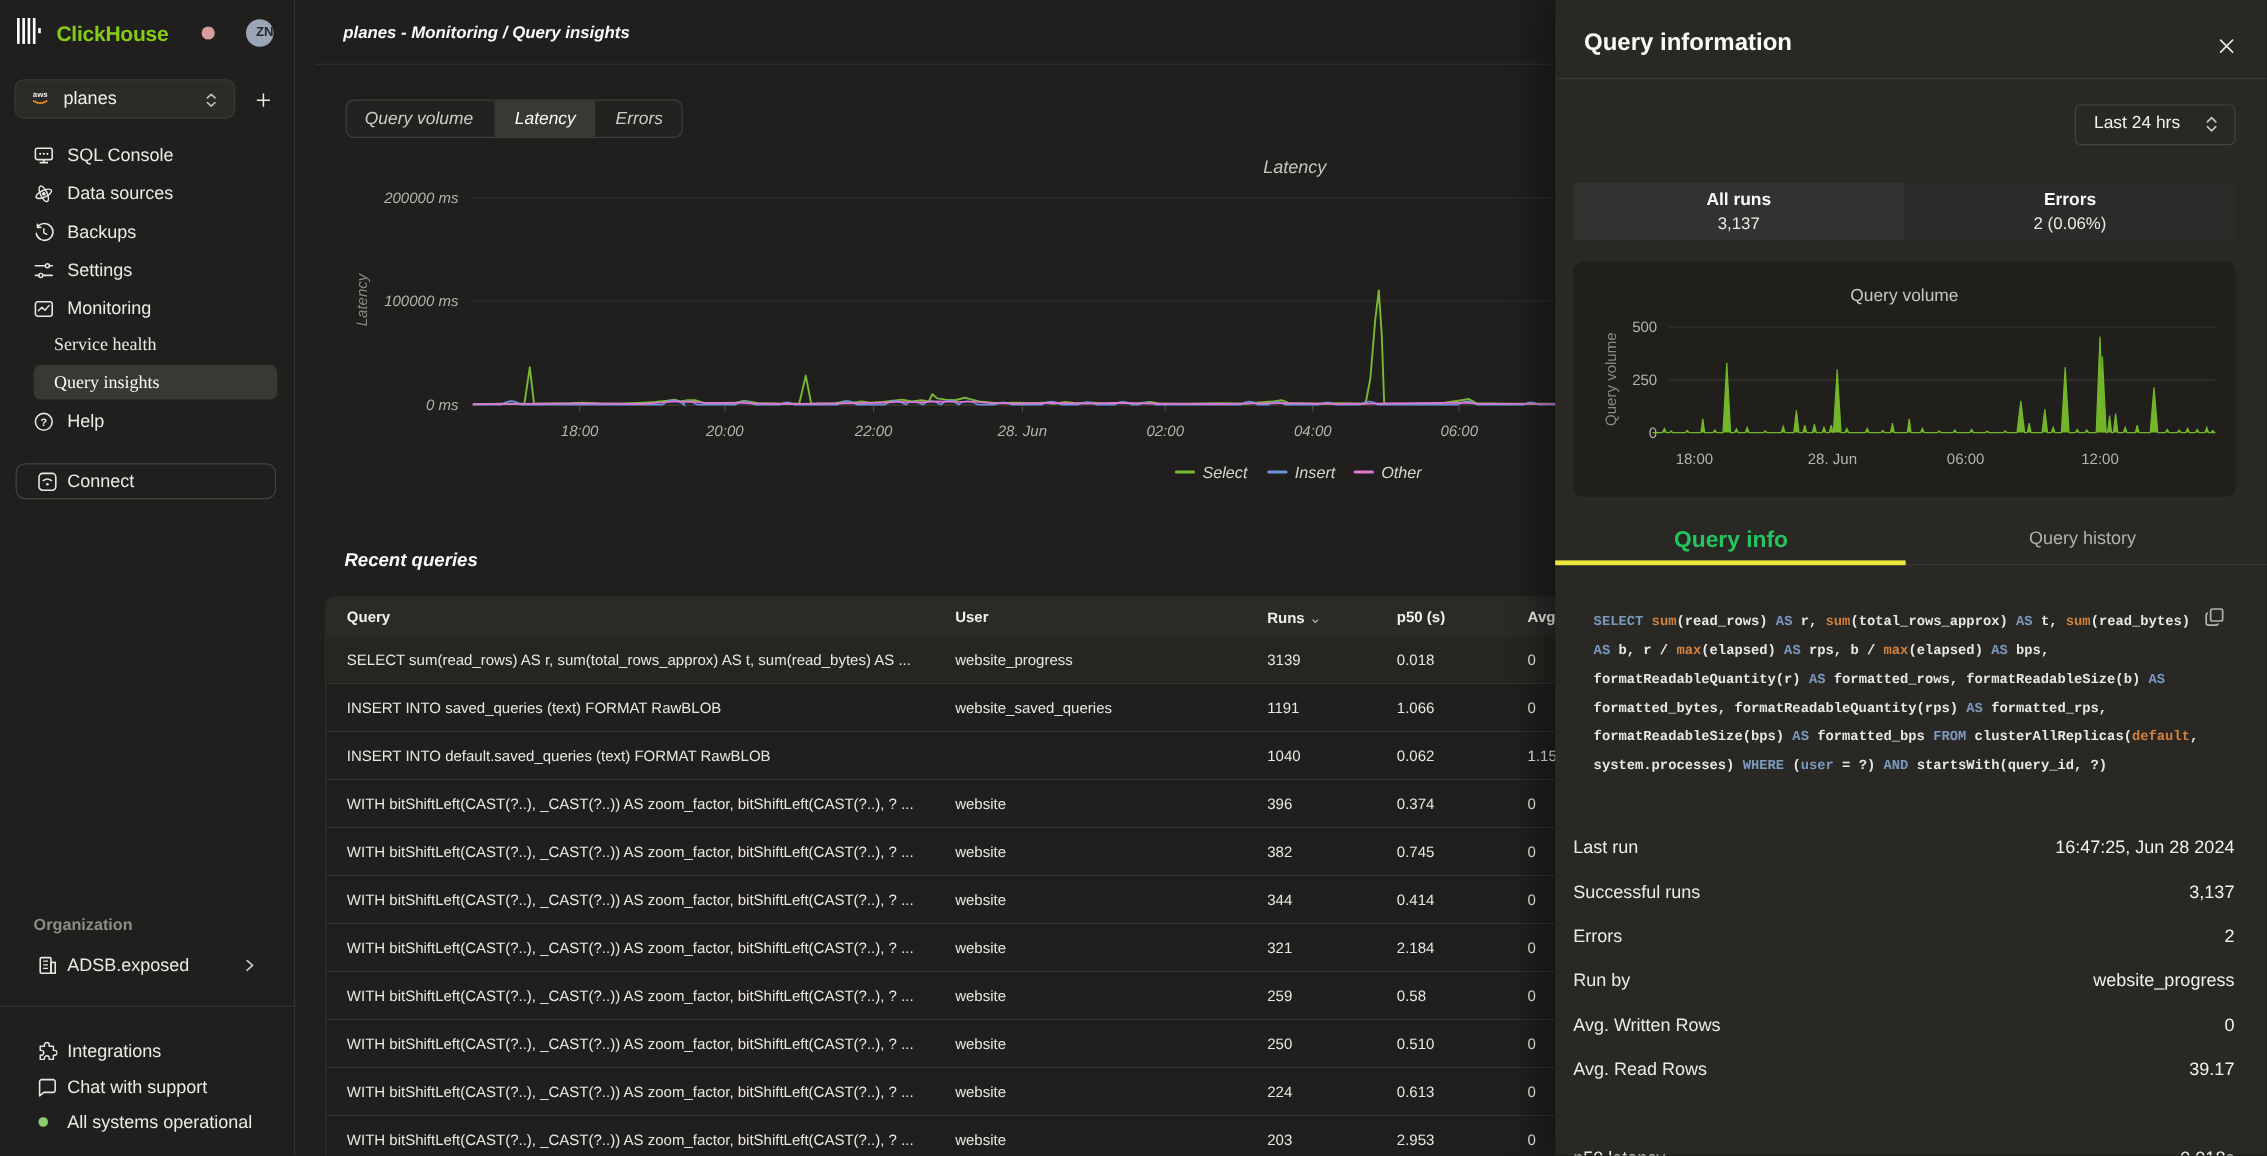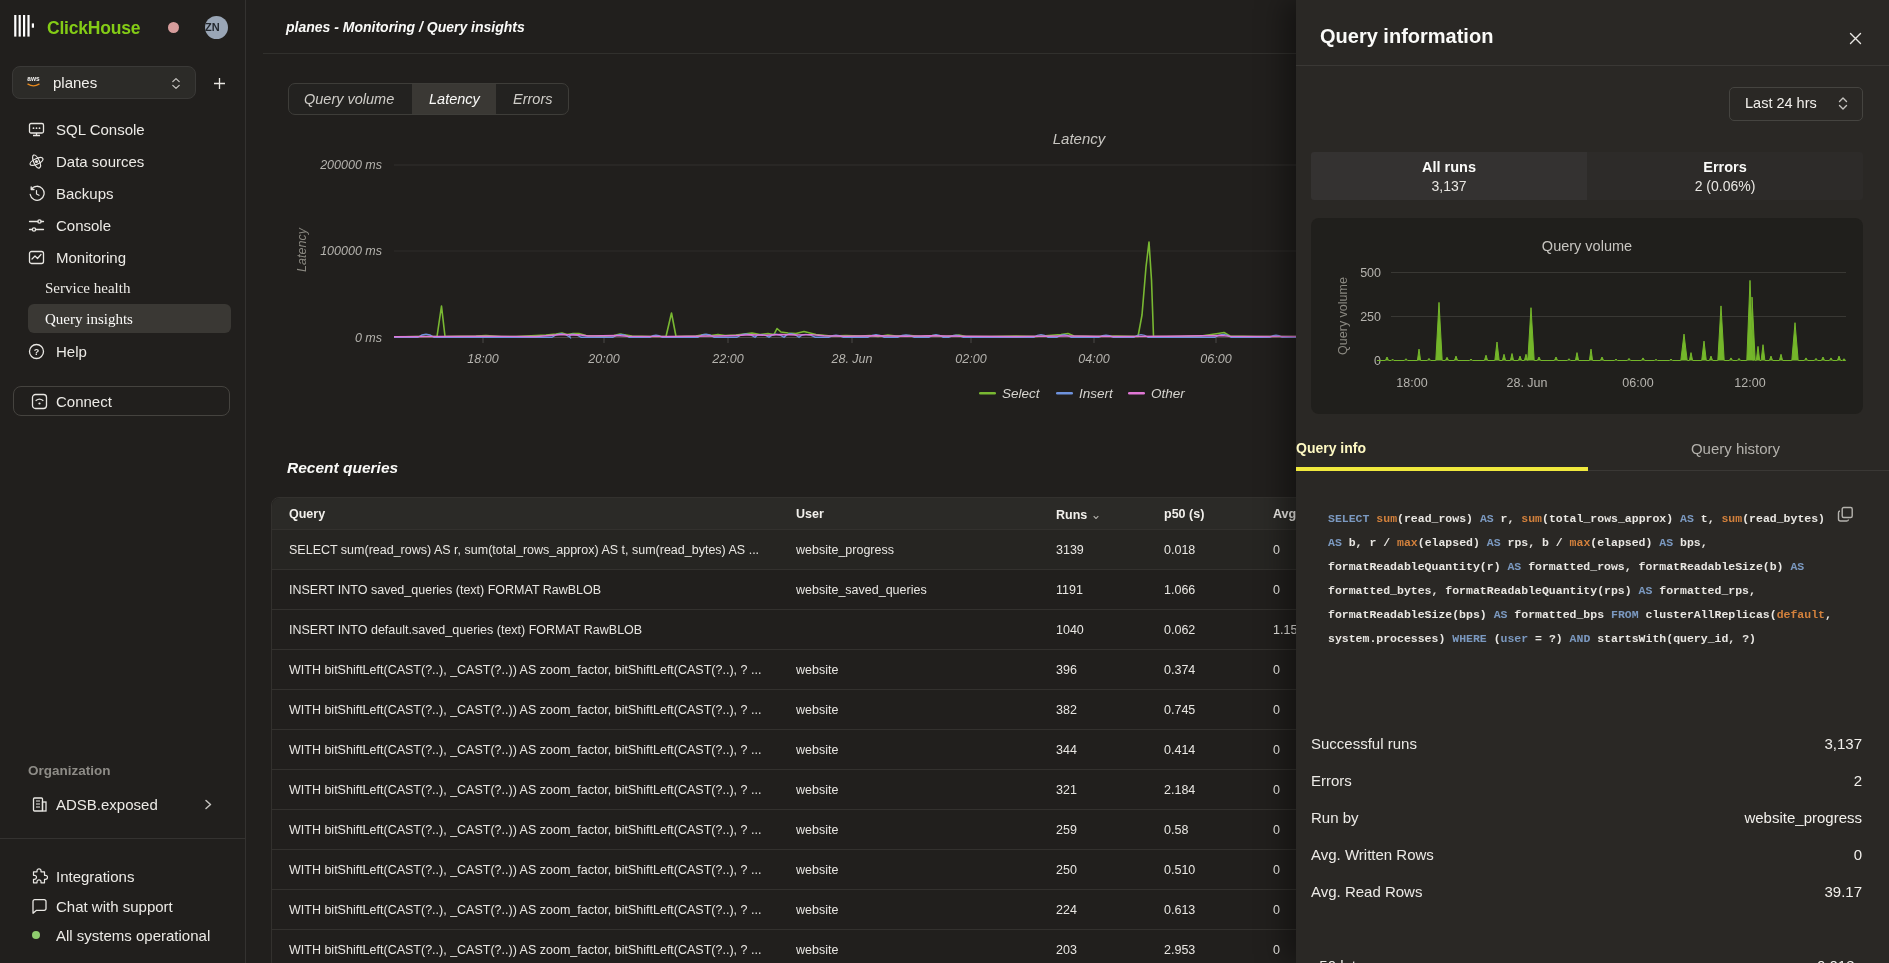--- a/index.html
+++ b/index.html
@@ -41,21 +41,21 @@
 
   <svg class="abs" style="left:14px;top:15px" width="22" height="22" viewBox="0 0 22 22">
     <rect x="0.2" y="0" width="2.2" height="21.6" fill="#fff"></rect>
     <rect x="4.6" y="0" width="2.2" height="21.6" fill="#fff"></rect>
     <rect x="9.0" y="0" width="2.2" height="21.6" fill="#fff"></rect>
     <rect x="13.4" y="0" width="2.2" height="21.6" fill="#fff"></rect>
     <rect x="17.8" y="8.4" width="2.2" height="4.3" fill="#fff"></rect>
   </svg>
   <div class="abs" style="left:47px;top:18px;font-size:17.5px;font-weight:700;color:#84cc16;letter-spacing:-0.2px">ClickHouse</div>
   <div class="abs" style="left:168px;top:22px;width:11px;height:11px;border-radius:50%;background:#d79d9c"></div>
-  <div class="abs" style="left:205px;top:16px;width:23px;height:23px;border-radius:50%;background:#9aa6b6;color:#23282e;font-size:11px;font-weight:700;text-align:left;line-height:23px">ZN</div>
+  <div class="abs" style="left:205px;top:16px;width:23px;height:23px;border-radius:50%;background:#9aa6b6;color:#23282e;font-size:11px;font-weight:700;text-align:right;line-height:23px">ZN</div>
 
   <div class="abs" style="left:12px;top:66px;width:184px;height:33px;background:#2c2b28;border:1px solid #3a3937;border-radius:8px;"></div>
   <div class="abs" style="left:26px;top:74px;width:15px;height:15px;">
     <svg width="15" height="15" viewBox="0 0 15 15">
           <text x="7.5" y="7" font-size="6.5" font-weight="700" fill="#efeeec" text-anchor="middle" font-family="Liberation Sans">aws</text>
           <path d="M2,10.2 Q7.5,13.6 13,10.2" stroke="#e88a1e" stroke-width="1.4" fill="none" stroke-linecap="round"></path>
         </svg>
   </div>
   <div class="abs" style="left:53px;top:74px;font-size:15px;color:#f2f0ec">planes</div>
   <svg class="abs" style="left:171px;top:77px" width="10" height="13" viewBox="0 0 10 13">
@@ -82,21 +82,21 @@
   <svg class="navicon" style="top:185px" viewBox="0 0 17 17">
         <path d="M3.2,4.5 A7,7 0 1 1 2.2,9.5 M3.2,4.5 V1.8 M3.2,4.5 H6" stroke="#e9e7e3" stroke-width="1.3" fill="none" stroke-linecap="round"></path>
         <path d="M8.5,5.5 V9 L11,10.3" stroke="#e9e7e3" stroke-width="1.2" fill="none" stroke-linecap="round"></path>
       </svg>
   <div class="navitem" style="top:185px">Backups</div>
   <svg class="navicon" style="top:217px" viewBox="0 0 17 17">
         <path d="M1.5,4.5 H10 M13,4.5 H15.5 M1.5,12.5 H4.5 M7.5,12.5 H15.5" stroke="#e9e7e3" stroke-width="1.3" stroke-linecap="round"></path>
         <circle cx="11.5" cy="4.5" r="1.7" stroke="#e9e7e3" stroke-width="1.2" fill="none"></circle>
         <circle cx="6" cy="12.5" r="1.7" stroke="#e9e7e3" stroke-width="1.2" fill="none"></circle>
       </svg>
-  <div class="navitem" style="top:217px">Console</div>
+  <div class="navitem" style="top:217px">Settings</div>
   <svg class="navicon" style="top:249px" viewBox="0 0 17 17">
         <rect x="1.5" y="2.5" width="14" height="12" rx="2" stroke="#e9e7e3" stroke-width="1.3" fill="none"></rect>
         <path d="M4,10 L7,7 L9.5,9.5 L13,5.5" stroke="#e9e7e3" stroke-width="1.2" fill="none" stroke-linecap="round" stroke-linejoin="round"></path>
       </svg>
   <div class="navitem" style="top:249px">Monitoring</div>
   <div class="subitem" style="top:280px">Service health</div>
   <div class="abs" style="left:28px;top:304px;width:203px;height:29px;background:#3a3834;border-radius:6px"></div>
   <div class="subitem" style="top:311px;color:#fafaf8">Query insights</div>
   <svg class="navicon" style="top:343px" viewBox="0 0 17 17">
         <circle cx="8.5" cy="8.5" r="7" stroke="#e9e7e3" stroke-width="1.3" fill="none"></circle>
@@ -304,36 +304,40 @@
     <text x="70" y="59" font-size="12.5" fill="#b5b3ae" text-anchor="end">500</text>
     <text x="70" y="103" font-size="12.5" fill="#b5b3ae" text-anchor="end">250</text>
     <text x="70" y="147" font-size="12.5" fill="#b5b3ae" text-anchor="end">0</text>
     <path id="qvpath" d="M66,142.5 L74.4,142.5 L76.0,139.0 L77.6,142.5 L80.2,142.5 L81.6,141.1 L83.0,142.5 L93.4,142.5 L95.0,140.7 L96.6,142.5 L106.4,142.5 L108.0,131.1 L109.6,142.5 L116.4,142.5 L118.0,140.4 L119.6,142.5 L124.8,142.5 L128.0,84.4 L131.2,142.5 L134.4,142.5 L136.0,139.3 L137.6,142.5 L143.4,142.5 L145.0,138.1 L146.6,142.5 L158.4,142.5 L160.0,141.1 L161.6,142.5 L173.4,142.5 L175.0,137.2 L176.6,142.5 L183.8,142.5 L186.0,124.0 L188.2,142.5 L191.4,142.5 L193.0,136.3 L194.6,142.5 L199.4,142.5 L201.0,135.5 L202.6,142.5 L207.4,142.5 L209.0,138.1 L210.6,142.5 L213.4,142.5 L215.0,136.3 L216.6,142.5 L216.8,142.5 L220.0,89.7 L223.2,142.5 L226.4,142.5 L228.0,139.0 L229.6,142.5 L243.4,142.5 L245.0,139.0 L246.6,142.5 L256.4,142.5 L258.0,140.7 L259.6,142.5 L264.4,142.5 L266.0,134.6 L267.6,142.5 L278.4,142.5 L280.0,131.1 L281.6,142.5 L289.4,142.5 L291.0,139.0 L292.6,142.5 L303.4,142.5 L305.0,141.1 L306.6,142.5 L316.4,142.5 L318.0,140.4 L319.6,142.5 L330.4,142.5 L332.0,139.9 L333.6,142.5 L343.4,142.5 L345.0,141.4 L346.6,142.5 L358.4,142.5 L360.0,141.1 L361.6,142.5 L369.8,142.5 L373.0,116.1 L376.2,142.5 L378.4,142.5 L380.0,134.6 L381.6,142.5 L390.7,142.5 L393.0,123.1 L395.3,142.5 L398.4,142.5 L400.0,138.1 L401.6,142.5 L406.8,142.5 L410.0,87.9 L413.2,142.5 L418.4,142.5 L420.0,139.9 L421.6,142.5 L426.4,142.5 L428.0,140.4 L429.6,142.5 L435.8,142.5 L439.0,62.4 L442.2,142.5 L441.0,79.1 L444.2,142.5 L445.3,142.5 L447.0,128.4 L448.7,142.5 L450.1,142.5 L452.0,126.7 L453.9,142.5 L458.4,142.5 L460.0,138.1 L461.6,142.5 L468.4,142.5 L470.0,136.3 L471.6,142.5 L480.8,142.5 L484.0,104.7 L487.2,142.5 L493.4,142.5 L495.0,139.9 L496.6,142.5 L503.4,142.5 L505.0,140.4 L506.6,142.5 L510.4,142.5 L512.0,139.0 L513.6,142.5 L518.4,142.5 L520.0,139.9 L521.6,142.5 L526.4,142.5 L528.0,138.1 L529.6,142.5 L531.4,142.5 L533.0,140.7 L534.6,142.5 L532,142.5" fill="#74b62a" stroke="#74b62a" stroke-width="1"></path>
     <text x="101" y="169" font-size="12.5" fill="#b5b3ae" text-anchor="middle">18:00</text>
     <text x="216" y="169" font-size="12.5" fill="#b5b3ae" text-anchor="middle">28. Jun</text>
     <text x="327" y="169" font-size="12.5" fill="#b5b3ae" text-anchor="middle">06:00</text>
     <text x="439" y="169" font-size="12.5" fill="#b5b3ae" text-anchor="middle">12:00</text>
   </svg>
 
-  <div class="abs" style="left:0;top:440px;width:293px;text-align:left;font-size:14px;font-weight:600;color:#fef9c3">Query info</div>
+  <div class="abs" style="left:0;top:440px;width:293px;text-align:center;font-size:19px;font-weight:600;color:#22c55e">Query info</div>
   <div class="abs" style="left:293px;top:440px;width:293px;text-align:center;font-size:15px;color:#b3b1ac">Query history</div>
   <div class="abs" style="left:0;top:470px;width:593px;height:1px;background:#3a3835"></div>
   <div class="abs" style="left:0;top:466.5px;width:292px;height:4.5px;background:#f0e93d"></div>
 
   <div id="codeblock" class="abs" style="left:32px;top:507px;width:520px;font-family:'Liberation Mono',monospace;font-size:11.5px;font-weight:700;line-height:24px;color:#e9e7e3;white-space:pre"><span class="kw">SELECT</span> <span class="fn">sum</span>(read_rows) <span class="kw">AS</span> r, <span class="fn">sum</span>(total_rows_approx) <span class="kw">AS</span> t, <span class="fn">sum</span>(read_bytes)
 <span class="kw">AS</span> b, r / <span class="fn">max</span>(elapsed) <span class="kw">AS</span> rps, b / <span class="fn">max</span>(elapsed) <span class="kw">AS</span> bps,
 formatReadableQuantity(r) <span class="kw">AS</span> formatted_rows, formatReadableSize(b) <span class="kw">AS</span>
 formatted_bytes, formatReadableQuantity(rps) <span class="kw">AS</span> formatted_rps,
 formatReadableSize(bps) <span class="kw">AS</span> formatted_bps <span class="kw">FROM</span> clusterAllReplicas(<span class="fn">default</span>,
 system.processes) <span class="kw">WHERE</span> (<span class="kw">user</span> = ?) <span class="kw">AND</span> startsWith(query_id, ?)</div>
   <svg class="abs" style="left:541px;top:506px" width="17" height="17" viewBox="0 0 17 17">
         <rect x="5.2" y="1.5" width="10" height="10" rx="1.5" stroke="#b5b3ae" stroke-width="1.4" fill="none"></rect>
         <path d="M3,5 a1.7,1.7 0 0 0 -1.5,1.7 v6.3 a2,2 0 0 0 2,2 h6.3 a1.7,1.7 0 0 0 1.7,-1.5" stroke="#b5b3ae" stroke-width="1.4" fill="none"></path>
       </svg>
 
+  <div class="statrow" style="top:688px">
+        <div class="lab">Last run</div>
+        <div class="val">16:47:25, Jun 28 2024</div>
+      </div>
   <div class="statrow" style="top:725px">
         <div class="lab">Successful runs</div>
         <div class="val">3,137</div>
       </div>
   <div class="statrow" style="top:762px">
         <div class="lab">Errors</div>
         <div class="val">2</div>
       </div>
   <div class="statrow" style="top:799px">
         <div class="lab">Run by</div>

